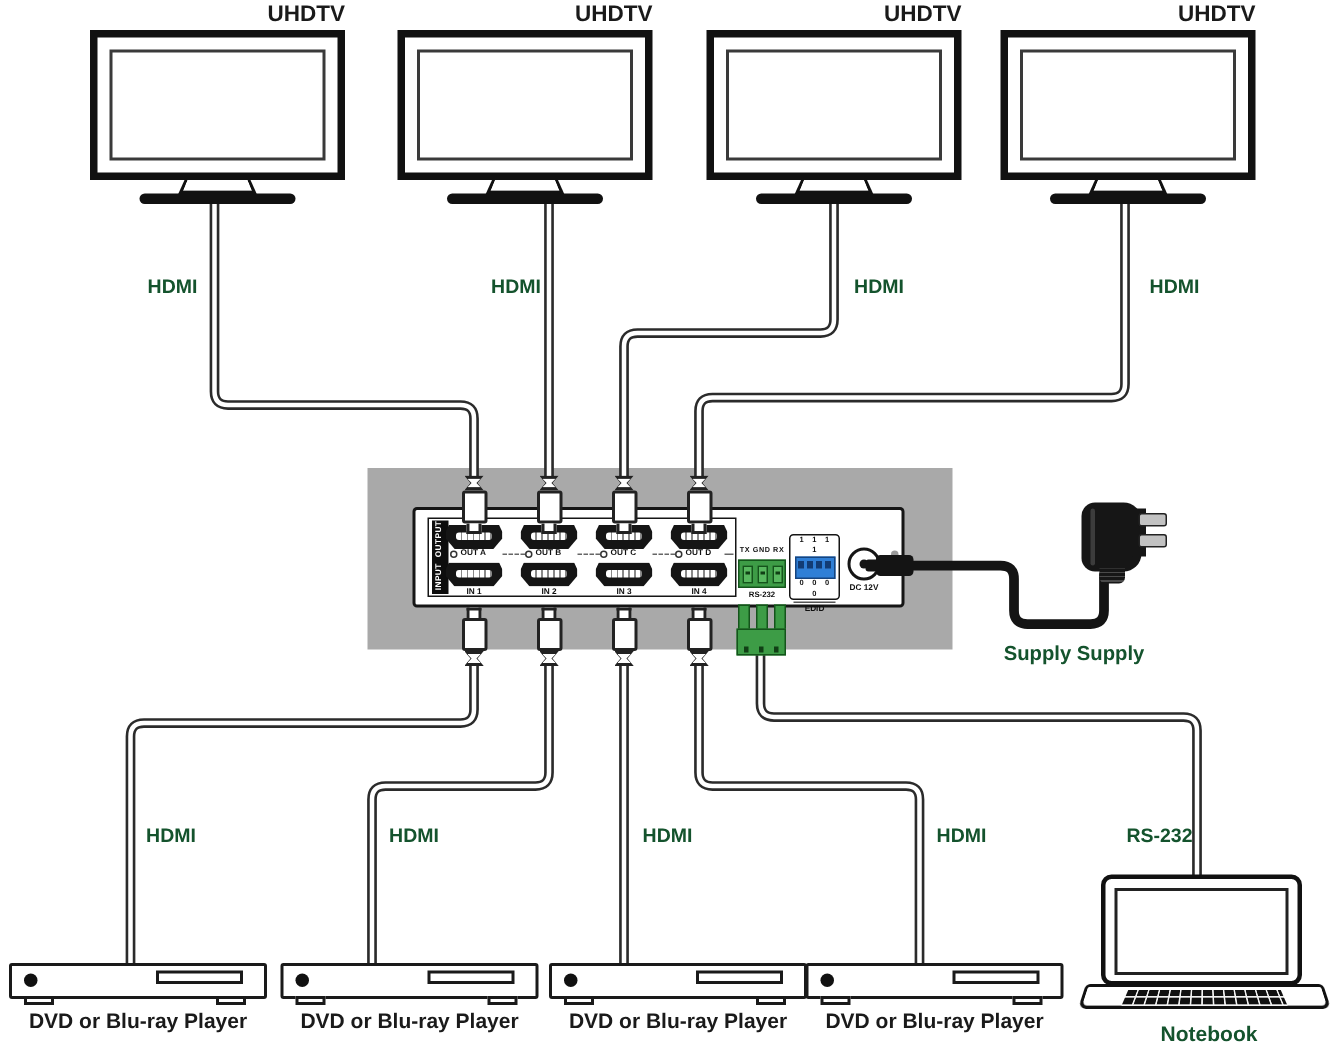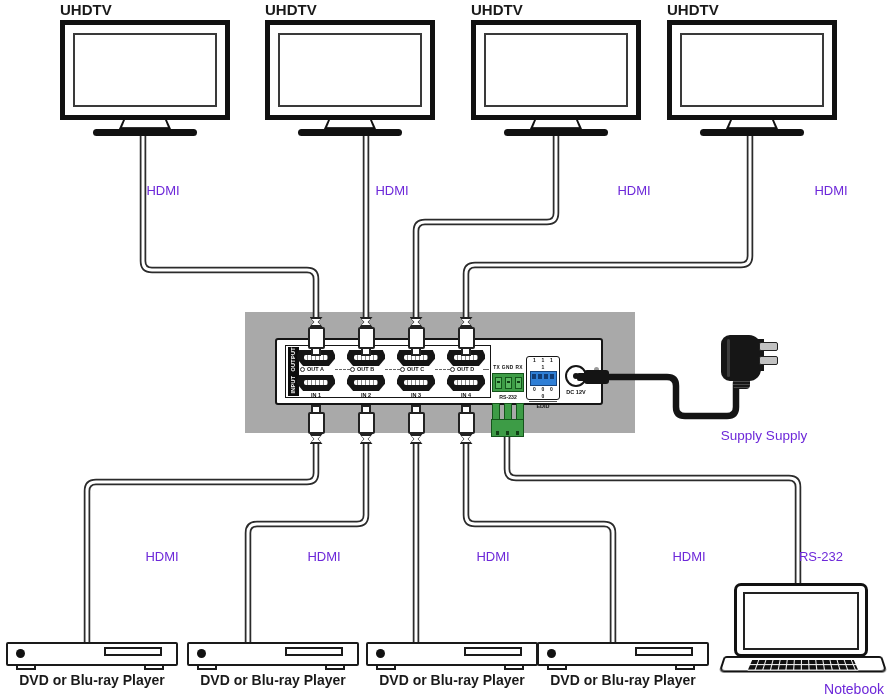--- a/index.html
+++ b/index.html
@@ -7,33 +7,33 @@
   .abs{position:absolute;}
   
   #backplate{left:245px;top:312px;width:390px;height:121px;background:#a9a9a9;}
   
   #cables{left:0;top:0;width:887px;height:700px;}
   .cable-outer{fill:none;stroke:#2b2b2b;stroke-width:6.5;stroke-linecap:butt;}
   .cable-inner{fill:none;stroke:#ffffff;stroke-width:3;stroke-linecap:butt;}
   .cord{fill:none;stroke:#141414;stroke-width:6.5;stroke-linecap:round;}
   
   .tv{width:170px;}
-  .tv-label{width:100%;text-align:left;font-size:15px;font-weight:700;color:#1a1a1a;letter-spacing:0px;}
+  .tv-label{width:100%;text-align:right;font-size:15px;font-weight:700;color:#1a1a1a;letter-spacing:0px;}
   .tv-body{width:170px;height:100px;border:5px solid #111;background:#fff;box-sizing:border-box;margin-top:2px;}
   .tv-screen-in{position:absolute;left:8px;top:8px;right:8px;bottom:8px;border:2px solid #3a3a3a;}
   .tv-neck{width:44px;height:9px;background:#fff;border:2px solid #111;border-top:none;box-sizing:border-box;margin:0 auto;transform:perspective(26px) rotateX(28deg);transform-origin:50% 0;}
   .tv-base{width:104px;height:7px;background:#111;border-radius:4px;margin:0 auto;}
   
   .dvd-body{width:172px;height:24px;background:#fff;border:2px solid #1a1a1a;border-radius:2px;box-sizing:border-box;}
   .dvd-btn{position:absolute;left:10px;top:7px;width:9px;height:9px;border-radius:50%;background:#111;}
   .dvd-tray{position:absolute;right:16px;top:5px;width:58px;height:9px;border:2px solid #1a1a1a;box-sizing:border-box;background:#fff;}
   .dvd-foot{position:absolute;top:22px;width:20px;height:6px;background:#fff;border:2px solid #1a1a1a;box-sizing:border-box;}
   .dvd-label{position:absolute;top:30px;width:172px;text-align:center;font-size:14px;font-weight:700;color:#1a1a1a;white-space:nowrap;}
   
-  .lbl{position:absolute;transform:translateX(-50%);font-weight:400;color:#6d28d9;font-size:13px;white-space:nowrap;margin-left:48px;}
+  .lbl{position:absolute;transform:translateX(-50%);font-weight:700;color:#14532d;font-size:13px;white-space:nowrap;}
   
   #device{left:275px;top:338px;width:328px;height:67px;background:#fff;border:2px solid #151515;border-radius:3px;box-sizing:border-box;}
   #hdmi-zone{left:285px;top:345px;width:206px;height:53px;border:1.5px solid #151515;box-sizing:border-box;background:#fff;}
   #io-bar{left:288px;top:347px;width:11px;height:49px;background:#0d0d0d;display:flex;flex-direction:column;}
   .vtext{flex:1;color:#fff;font-size:5.5px;font-weight:700;writing-mode:vertical-rl;transform:rotate(180deg);text-align:center;letter-spacing:0.3px;line-height:11px;}
   .hdmi-port{position:absolute;width:38px;height:16px;background:#151515;clip-path:polygon(6% 0,94% 0,100% 30%,100% 55%,84% 100%,16% 100%,0 55%,0 30%);}
   .port-slot{position:absolute;left:7px;right:7px;top:5px;height:4.5px;border-radius:2px;background:repeating-linear-gradient(90deg,#fff 0 3px,#8a8a8a 3px 4px);}
   .led-row{position:absolute;display:flex;align-items:center;gap:2px;}
   .led{width:5px;height:5px;border-radius:50%;border:1px solid #333;background:#fff;box-sizing:border-box;}
   .tinytxt{font-size:5.5px;font-weight:700;color:#111;white-space:nowrap;}

